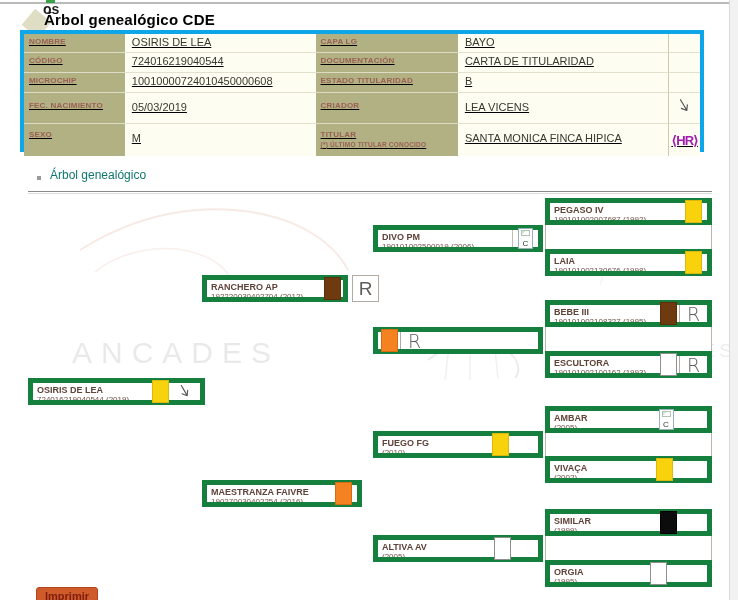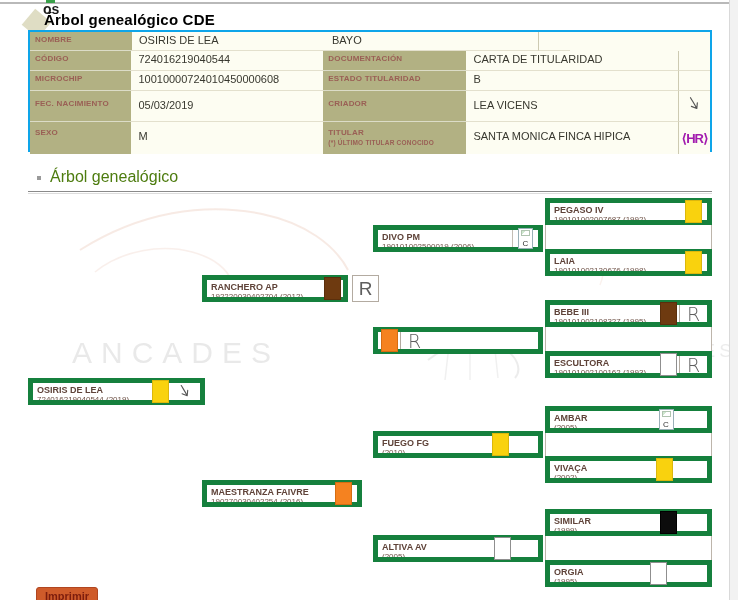--- a/index.html
+++ b/index.html
@@ -16,22 +16,22 @@
   .fold{position:absolute;left:26px;top:13px;width:21px;height:21px;background:#d9d7ba;transform:rotate(40deg);opacity:.85;}
   .right-band{position:absolute;right:0;top:0;width:8px;height:600px;background:#f2f2f2;border-left:1px solid #d9d9d9;}
   .page-title{position:absolute;left:44px;top:11px;font-size:15px;font-weight:bold;color:#000000;letter-spacing:.2px;}
   .print-btn{
     position:absolute;left:36px;top:587px;padding:2px 8px 6px;
     background:#cf5b2a;border:1px solid #b04620;border-radius:3px;
     color:#7d1d0d;font-size:11px;font-weight:bold;cursor:pointer;
   }
   
   .info-table{
-    position:absolute;left:28px;top:30px;width:684px;height:122px;
-    border:2px solid #0ea5e9;box-sizing:border-box;background:#fdfdf2;
+    position:absolute;left:20px;top:30px;width:684px;height:122px;
+    border:4px solid #0ea5e9;box-sizing:border-box;background:#fdfdf2;text-decoration:underline;
   }
   .trow{display:flex;width:100%;box-sizing:border-box;}
   .r1{height:19px}.r2{height:20px}.r3{height:20px}.r4{height:31px}.r5{height:32px}
   .cell{box-sizing:border-box;overflow:hidden;}
   .lab{
     background:#b2b183;color:#9a5f55;font-size:8px;font-weight:bold;
     padding:3px 0 0 5px;letter-spacing:.2px;border-bottom:1px solid rgba(255,255,255,.55);
   }
   .lab .sub{display:block;font-size:6.5px;font-weight:bold;margin-top:2px;color:#9a5f55;}
   .val{
@@ -41,21 +41,21 @@
   .w-lab-l{width:102px}.w-val-l{width:193px}.w-lab-r{width:144px}.w-val-r{width:213px}
   .w-icon{width:32px;border-left:1px solid #cdcab2;background:#fdfdf2;border-bottom:1px solid #e3e0cd;
           display:flex;align-items:center;justify-content:center;}
   .r5 .cell{border-bottom:none;}
   .r4 .val,.r5 .val{padding-top:8px;}
   .r4 .lab{padding-top:8px;}
   .r5 .lab{padding-top:6px;}
   .hr-mark{font-size:13px;font-weight:bold;color:#a21caf;letter-spacing:-1px;}
   
   .section-bullet{position:absolute;left:37px;top:176px;width:4px;height:4px;background:#9a9a9a;}
-  .section-title{position:absolute;left:50px;top:168px;font-size:16px;color:#4d7c0f;}
+  .section-title{position:absolute;left:50px;top:168px;font-size:12px;color:#0f766e;}
   .section-rule{position:absolute;left:28px;top:191px;width:684px;height:1px;background:#8a8a8a;}
   .section-rule2{position:absolute;left:28px;top:193px;width:684px;height:1px;background:#dddddd;}
   
   .watermark{
     position:absolute;left:72px;top:336px;font-size:30px;letter-spacing:9px;
     color:rgba(100,100,100,.14);z-index:1;white-space:nowrap;
   }
   .watermark2{
     position:absolute;left:616px;top:340px;width:113px;overflow:hidden;font-size:19px;
     letter-spacing:4px;color:rgba(100,100,100,.12);z-index:1;white-space:nowrap;
@@ -123,20 +123,21 @@
 <div class="green-tick"></div>
 <div class="topleft-frag">os</div>
 <div class="fold"></div>
 <div class="right-band"></div>
 <div class="page-title">Árbol genealógico CDE</div>
 
 <div class="info-table">
   <div class="trow r1">
     <div class="cell lab w-lab-l">NOMBRE</div>
     <div class="cell val w-val-l">OSIRIS DE LEA</div>
+    <div class="cell lab w-lab-r">CAPA LG</div>
     <div class="cell val w-val-r">BAYO</div>
     <div class="cell w-icon"></div>
   </div>
   <div class="trow r2">
     <div class="cell lab w-lab-l">CÓDIGO</div>
     <div class="cell val w-val-l">724016219040544</div>
     <div class="cell lab w-lab-r">DOCUMENTACIÓN</div>
     <div class="cell val w-val-r">CARTA DE TITULARIDAD</div>
     <div class="cell w-icon"></div>
   </div>

